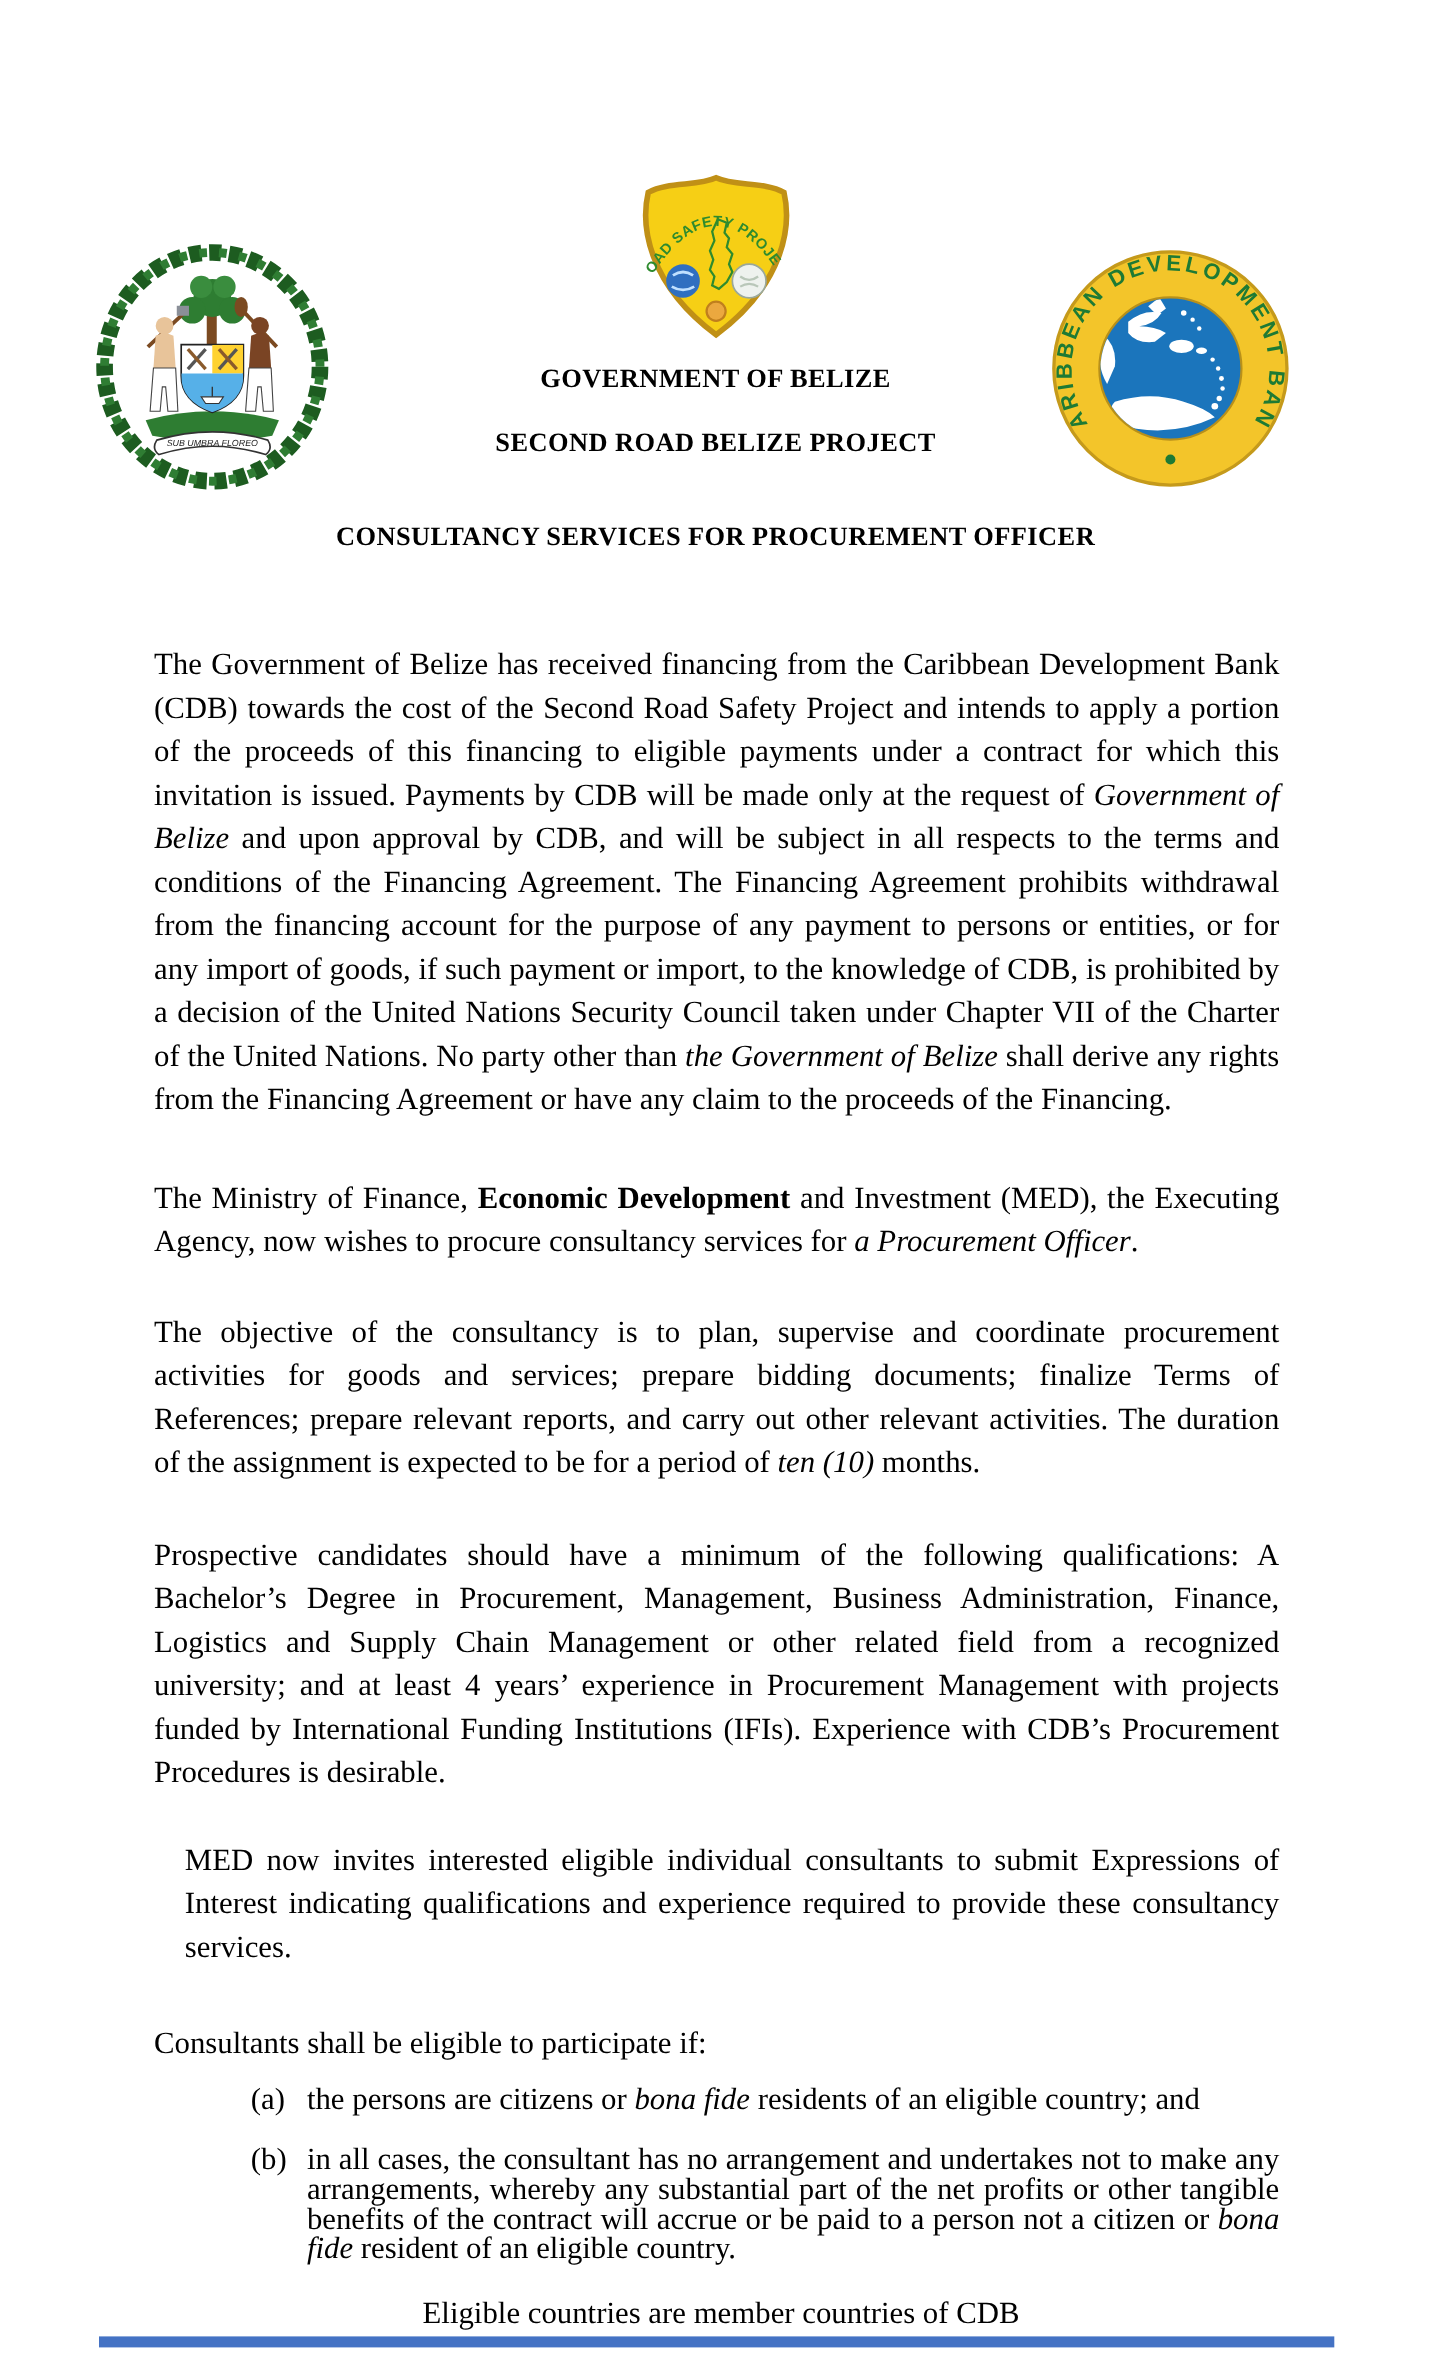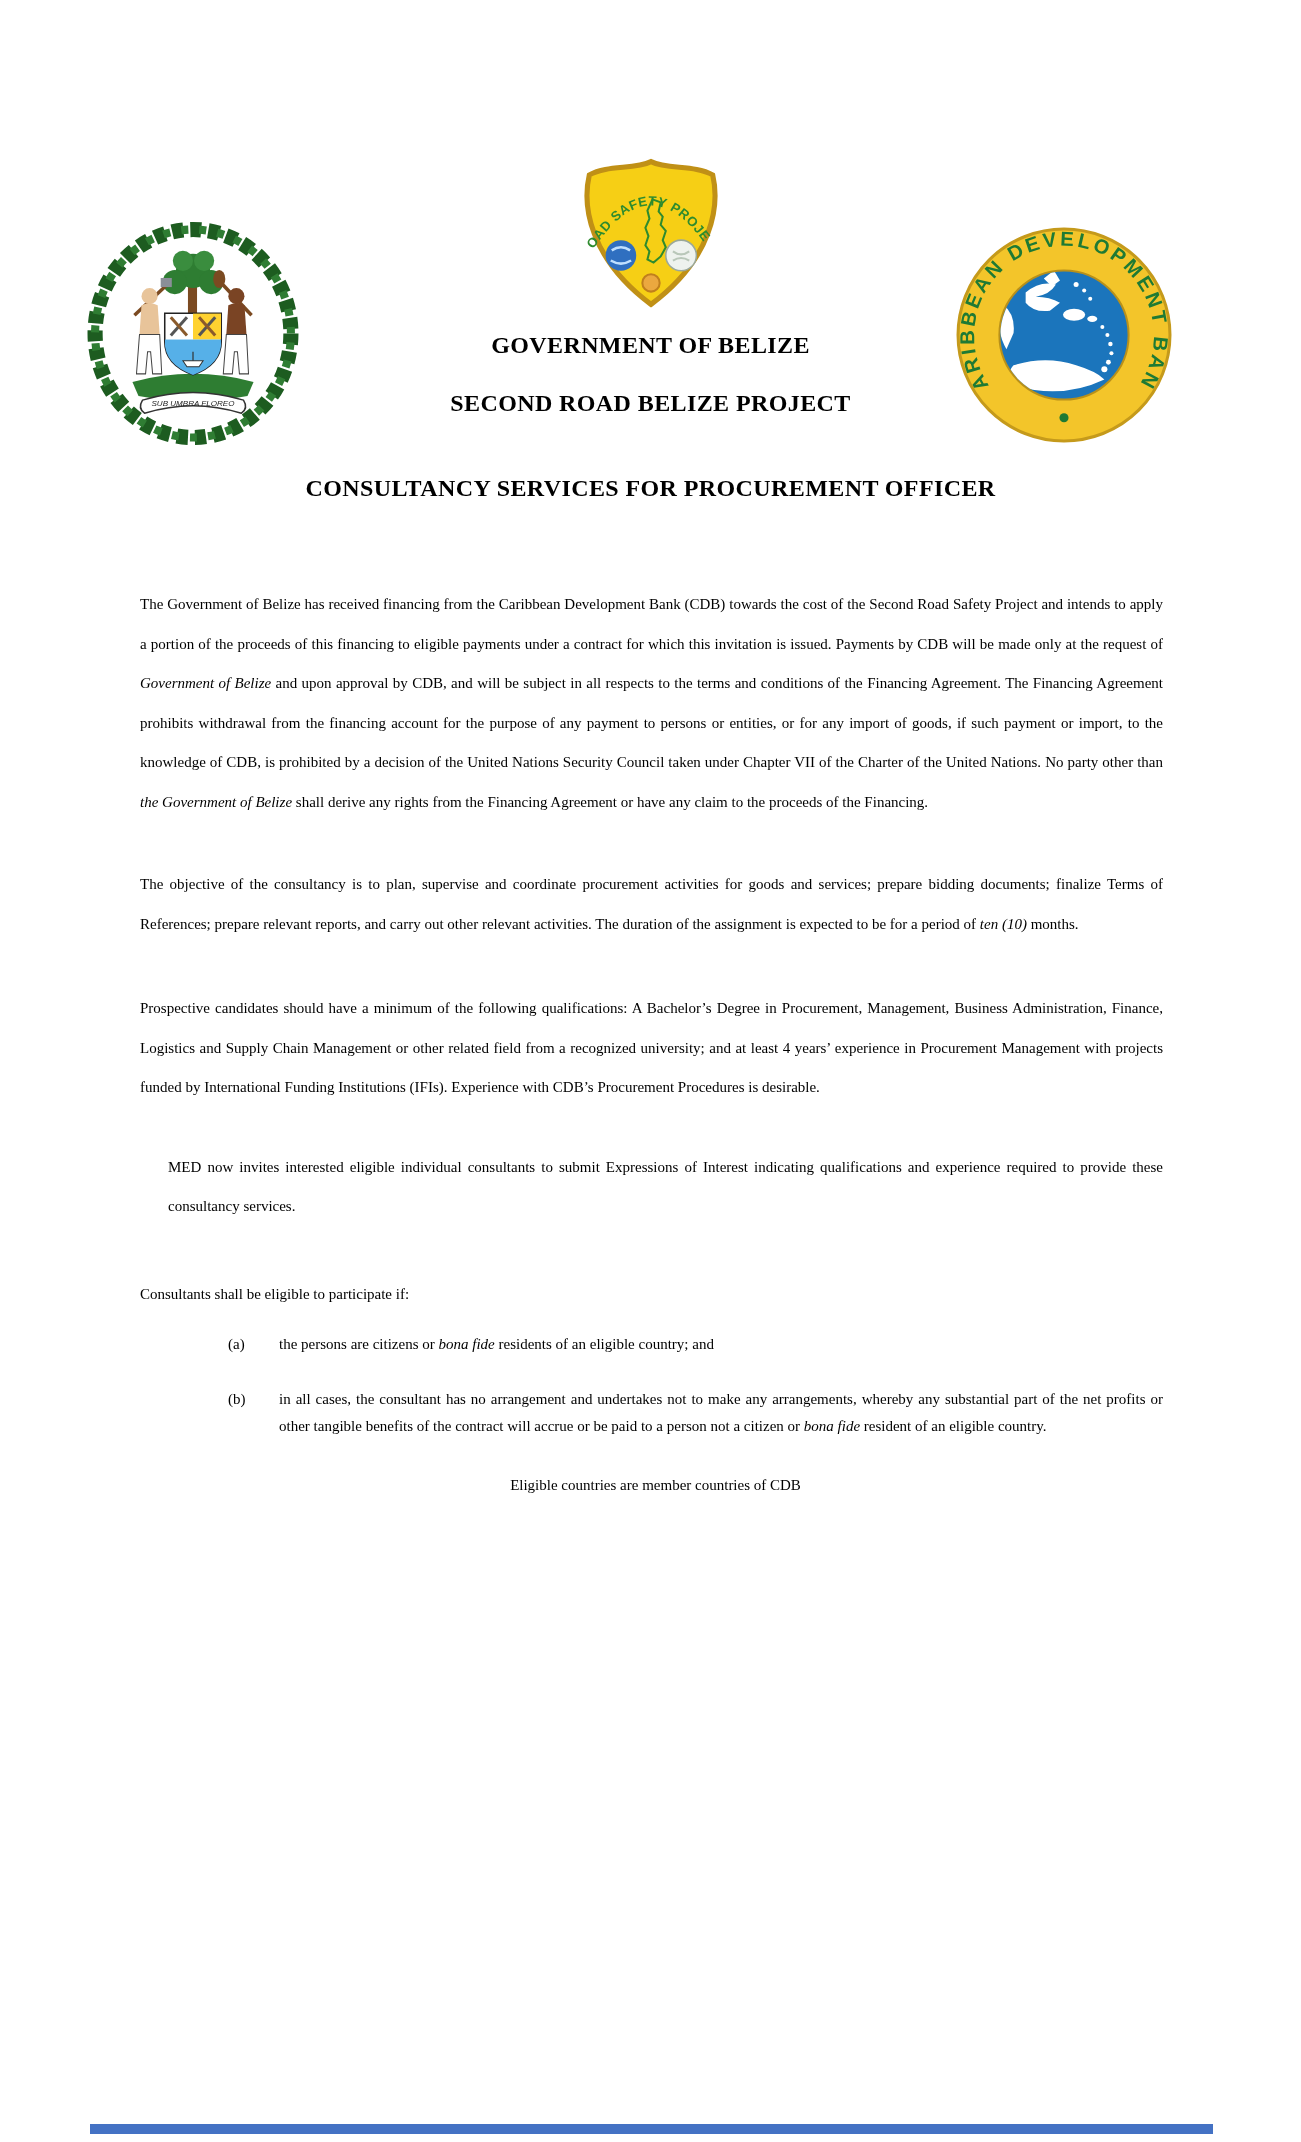--- a/index.html
+++ b/index.html
@@ -12,21 +12,21 @@
   .logo-badge  { left:573px; top:156px; width:156px; height:154px; }
   .logo-cdb    { left:955px; top:226px; width:218px; height:218px; }
 
   .doc-h { position:absolute; left:0; right:0; text-align:center;
            font-weight:bold; font-size:24px; line-height:28px; letter-spacing:0.4px; }
   .h-org      { top:331px; }
   .h-project  { top:389px; }
   .h-title    { top:474px;text-align:center; }
   .h-subtitle { top:534px; text-decoration:underline; text-decoration-thickness:2.5px; text-underline-offset:5px; }
 
-  .body-col { position:absolute; left:140px; width:1023px; top:585px; font-size:15px; }
+  .body-col { position:absolute; left:140px; width:1023px; top:585px; font-size:28px; }
   .para { line-height:39.5px; text-align:justify; }
   .p2 { margin-top:50px; }
   .p3 { margin-top:43px; }
   .p4 { margin-top:45px; }
   .p5 { margin-top:40px;margin-left:28px; }
   .intro { margin-top:48px; line-height:39.5px; }
   .list-item { position:relative; padding-left:139px; line-height:27px; text-align:justify; }
   .item-a { margin-top:17px; }
   .item-b { margin-top:28px; }
   .list-label { position:absolute; left:88px; top:0; }
@@ -139,20 +139,21 @@
     </text>
     <circle cx="108" cy="190" r="4.5" fill="#1e7a34"></circle>
   </svg>
 
   <div class="doc-h h-org">GOVERNMENT OF BELIZE</div>
   <div class="doc-h h-project">SECOND ROAD BELIZE PROJECT</div>
   <div class="doc-h h-title">CONSULTANCY SERVICES FOR PROCUREMENT OFFICER</div>
 
   <div class="body-col">
     <p class="para p1"><span>The Government of Belize has received financing from the Caribbean Development Bank (CDB) towards the cost of the Second Road Safety Project and intends to apply a portion of the proceeds of this financing to eligible payments under a contract for which this invitation is issued.  Payments by CDB will be made only at the request of </span><span class="it">Government of Belize</span><span> and upon approval by CDB, and will be subject in all respects to the terms and conditions of the Financing Agreement.  The Financing Agreement prohibits withdrawal from the financing account for the purpose of any payment to persons or entities, or for any import of goods, if such payment or import, to the knowledge of CDB, is prohibited by a decision of the United Nations Security Council taken under Chapter VII of the Charter of the United Nations.  No party other than </span><span class="it">the Government of Belize</span><span> shall derive any rights from the Financing Agreement or have any claim to the proceeds of the Financing.</span></p>
+    <p class="para p2"><span>The Ministry of Finance, </span><span class="bd">Economic Development</span><span> and Investment (MED), the Executing Agency, now wishes to procure consultancy services for </span><span class="it">a Procurement Officer</span><span>.</span></p>
     <p class="para p3"><span>The objective of the consultancy is to plan, supervise and coordinate procurement activities for goods and services; prepare bidding documents; finalize Terms of References; prepare relevant reports, and carry out other relevant activities.   The duration of the assignment is expected to be for a period of </span><span class="it">ten (10)</span><span> months.</span></p>
     <p class="para p4"><span>Prospective candidates should have a minimum of the following qualifications:  A Bachelor’s Degree in Procurement, Management, Business Administration, Finance, Logistics and Supply Chain Management or other related field from a recognized university; and at least 4 years’ experience in Procurement Management with projects funded by International Funding Institutions (IFIs).  Experience with CDB’s Procurement Procedures is desirable.</span></p>
     <p class="para p5"><span>MED now invites interested eligible individual consultants to submit Expressions of Interest indicating qualifications and experience required to provide these consultancy services.</span></p>
 
     <p class="intro">Consultants shall be eligible to participate if:</p>
 
     <div class="list-item item-a">
       <span class="list-label">(a)</span>
       <span><span>the persons are citizens or </span><span class="it">bona fide</span><span> residents of an eligible country; and</span></span>
     </div>

